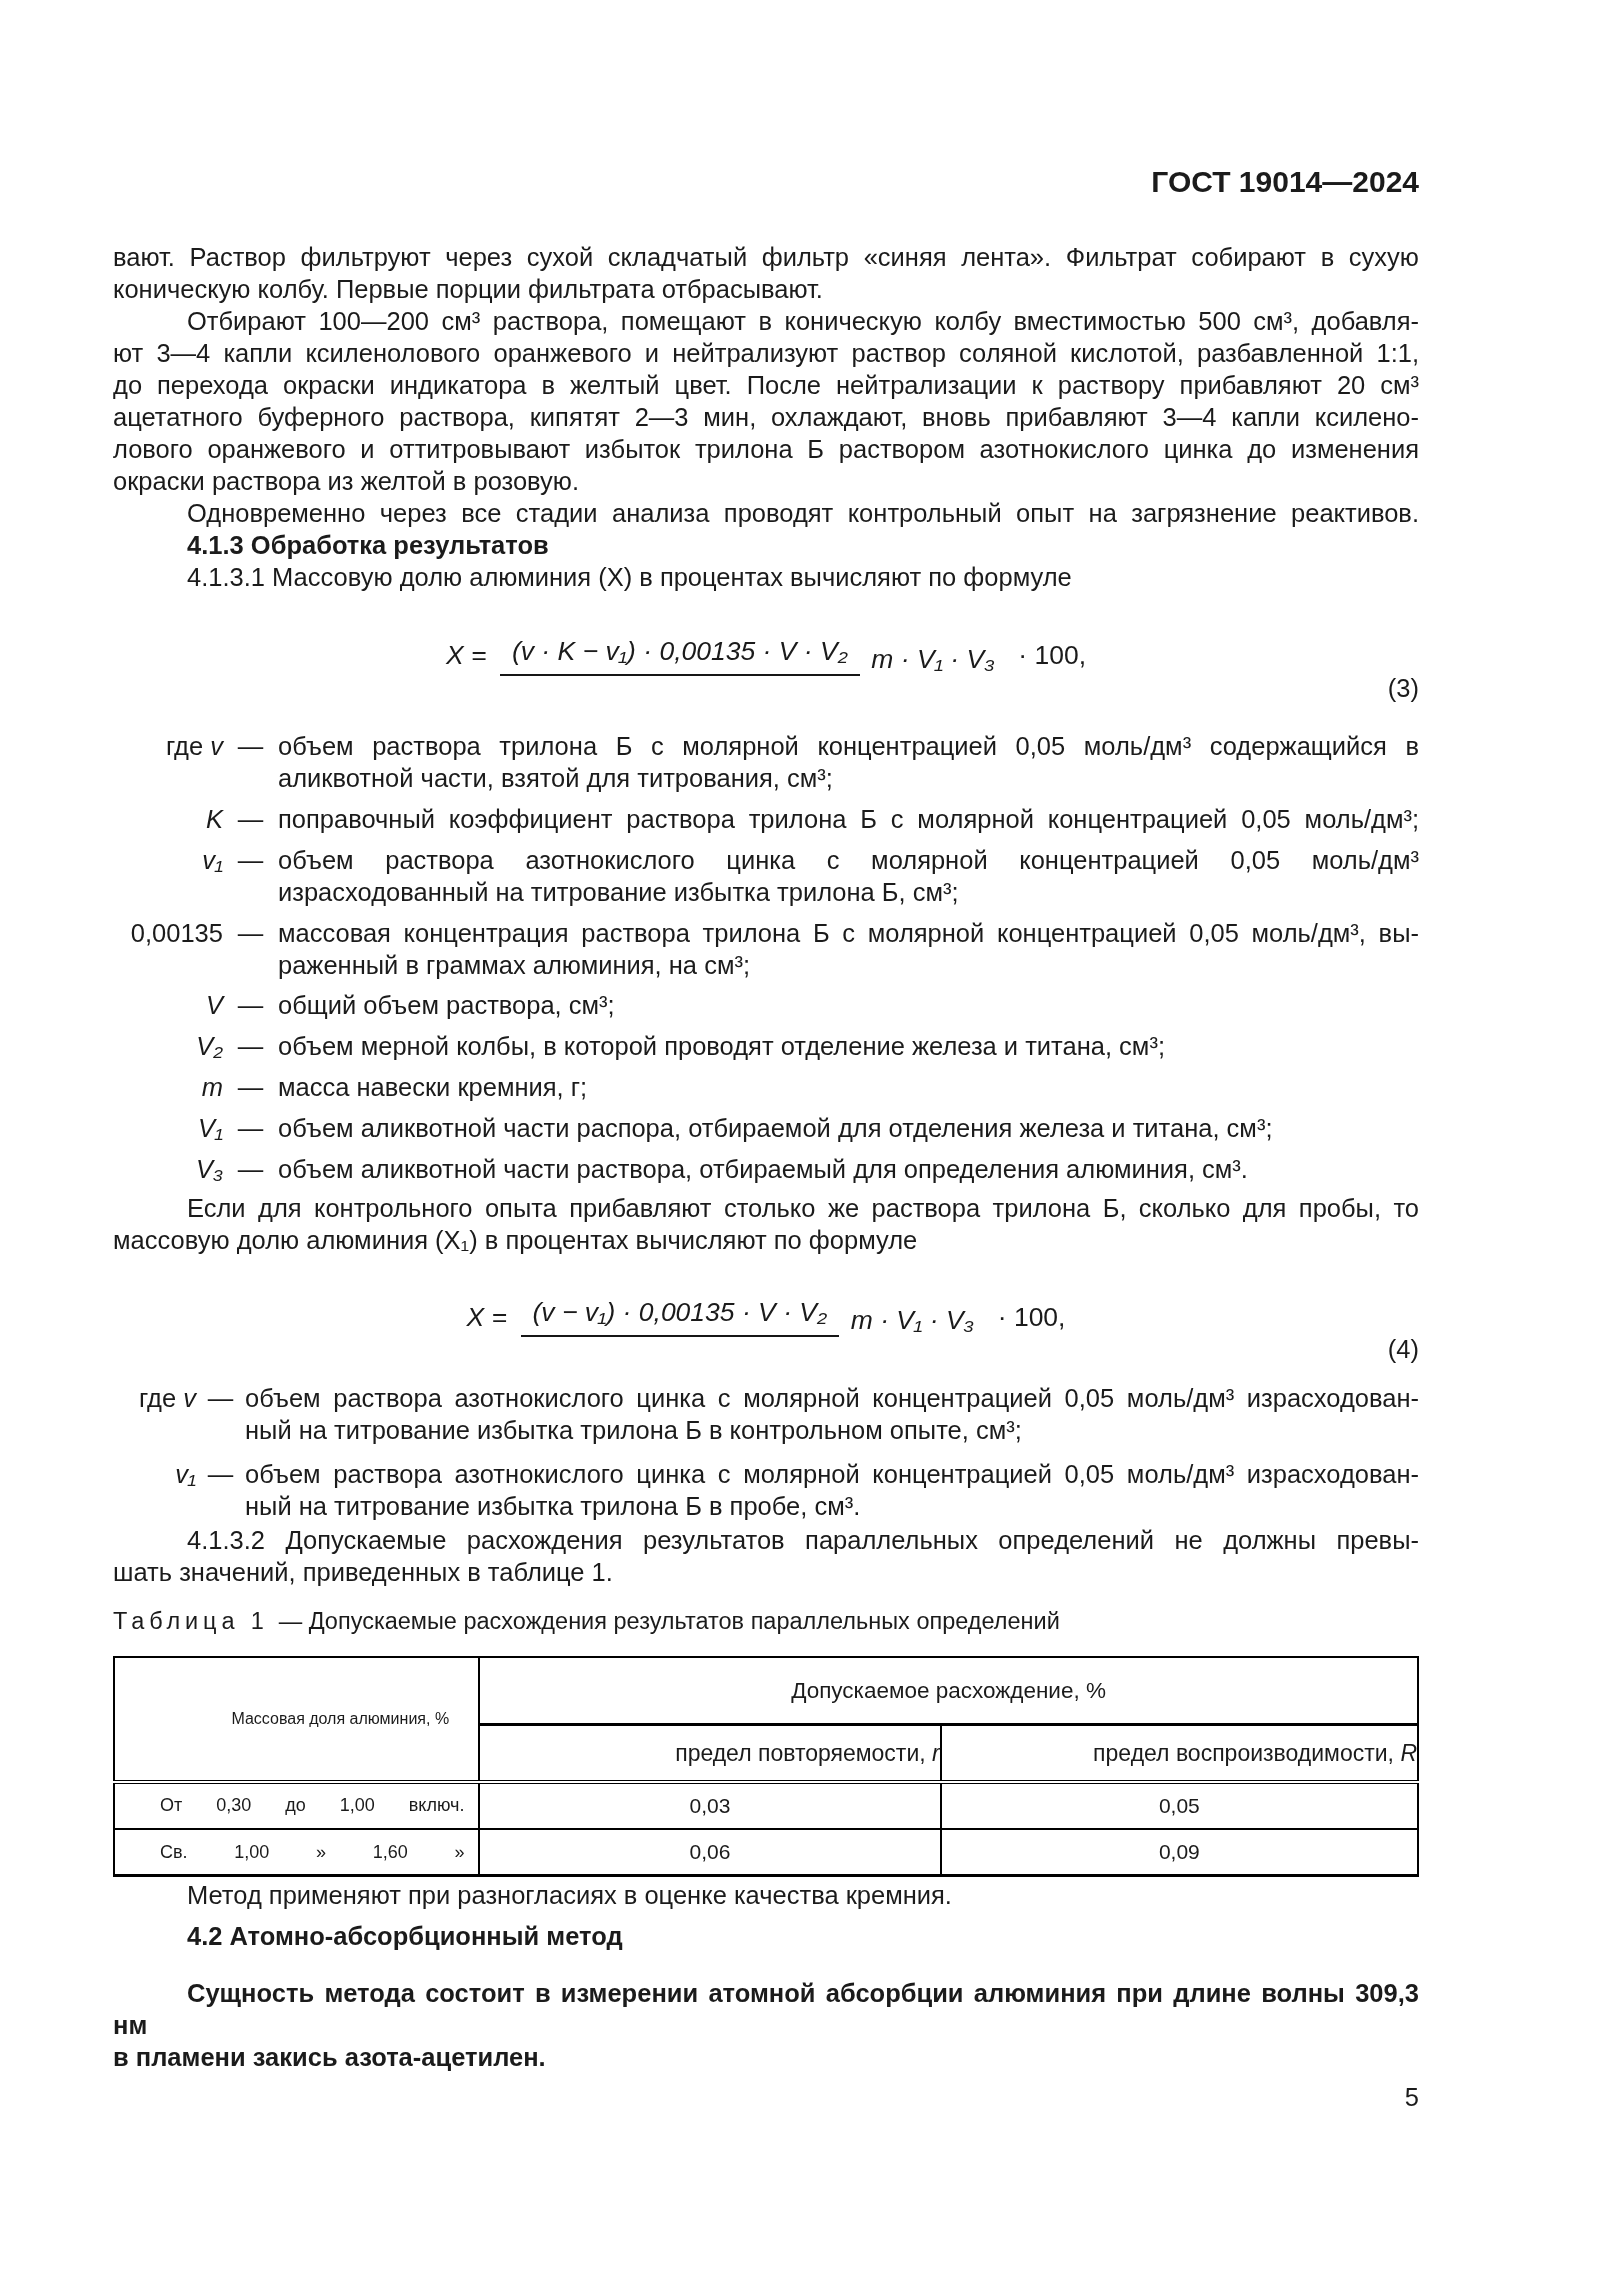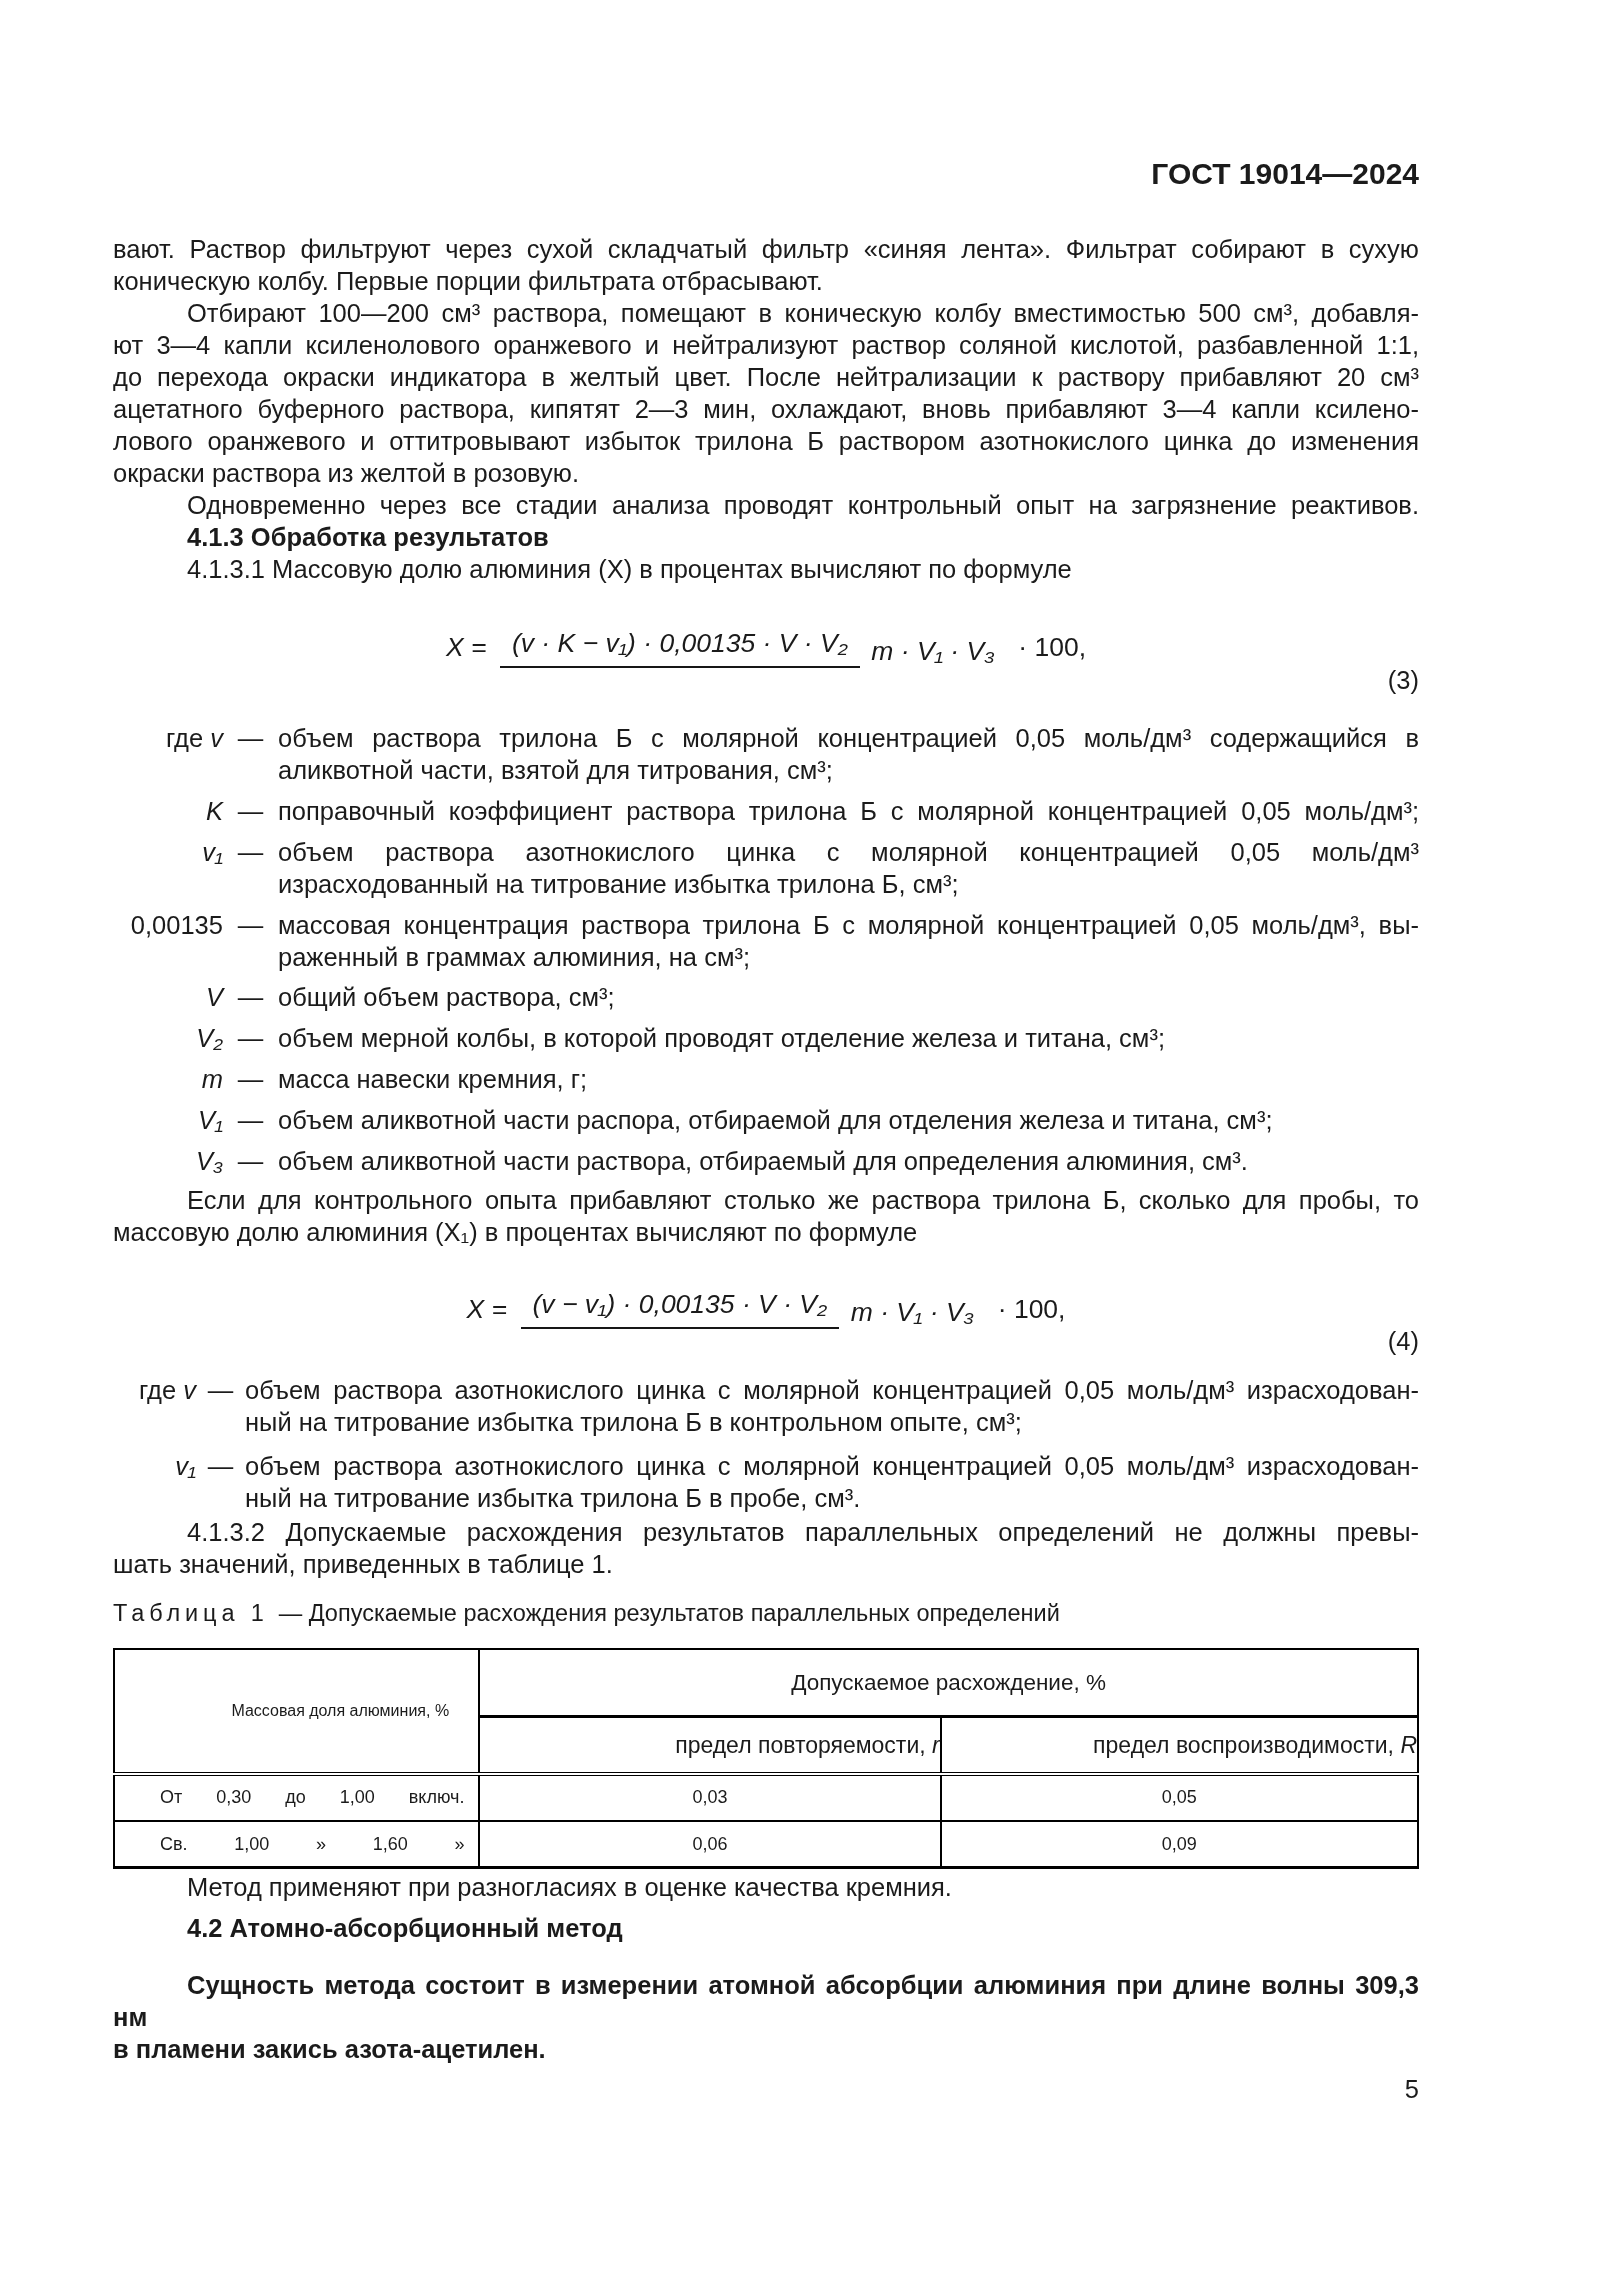--- a/index.html
+++ b/index.html
@@ -3,21 +3,21 @@
 <meta charset="utf-8">
 <style>
   * { margin:0; padding:0; box-sizing:border-box; }
   html,body { background:#ffffff; }
   .page {
     position:relative; width:1621px; height:2293px;
     background:#ffffff; color:#1b1b1b; overflow:hidden;
     font-family:"Liberation Sans","DejaVu Sans",sans-serif;
     font-size:25.5px;
   }
-  .content { position:absolute; left:113px; top:8px; width:1306px; }
+  .content { position:absolute; left:113px; top:16px; width:1306px; }
 
   .doc-header { margin-top:147px; text-align:right; font-weight:bold; font-size:30px; line-height:37px; }
 
   .ln { line-height:32px; min-height:32px; }
   .jl { text-align:justify; text-align-last:justify; }
   .ind { text-indent:74px; }
   .b { font-weight:bold; }
   .it { font-style:italic; }
 
   .textblock { margin-top:41px; }
@@ -51,21 +51,21 @@
 
   table.t1 { width:100%; margin-top:19.6px; border-collapse:collapse; table-layout:fixed;
              border-top:2.9px solid #000; border-bottom:3.9px solid #000;
              border-left:2px solid #000; border-right:2px solid #000; }
   table.t1 td { border-left:2px solid #000; border-right:2px solid #000; vertical-align:middle; }
   td.c1h { text-align:right; font-size:16px; border-bottom:4.9px double #000; padding:0 29px; }
   td.spanh { text-align:center; font-size:22.5px; height:68px; border-bottom:3.9px solid #000; }
   td.subh { text-align:right; font-size:23px; height:57px; border-bottom:4.9px double #000; }
   tr.r1 td { border-bottom:2.9px solid #000; }
   td.range { height:47px; font-size:18px; text-align:justify; text-align-last:justify; padding:0 13.7px 0 45px; }
-  td.val { height:47px; font-size:18px; text-align:center; }
+  td.val { height:47px; font-size:21px; text-align:center; }
 
   .p7 { margin-top:2px; }
   .h42 { margin-top:9px; }
   .p8 { margin-top:25px;font-weight:bold; }
   .pageno { margin-top:7.8px; text-align:right; font-size:25.5px; line-height:32px; }
 </style>
 </head>
 <body>
 
 <div class="page">

